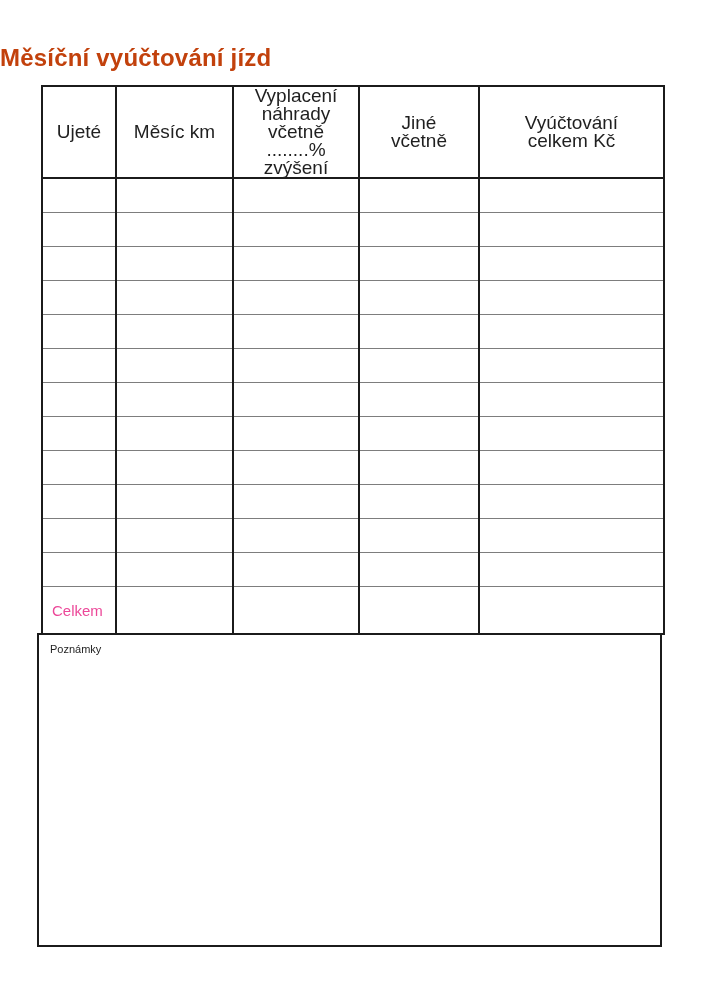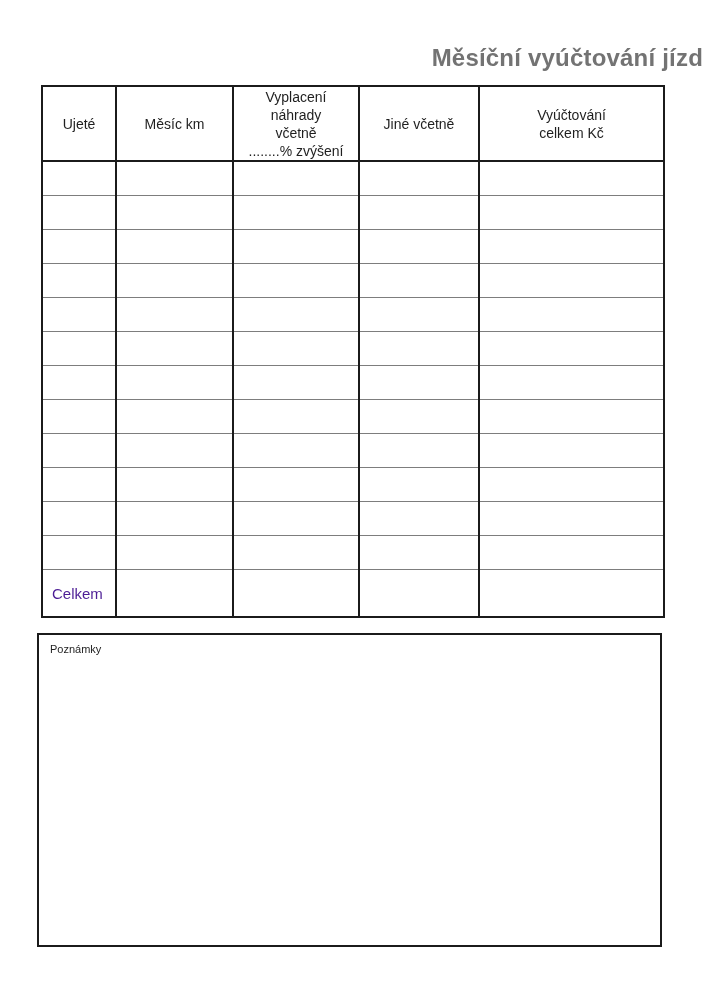--- a/index.html
+++ b/index.html
@@ -16,61 +16,61 @@
     position: relative;
     width: 703px;
     height: 1000px;
     background: #ffffff;
   }
   .doc-title {
     position: absolute;
     top: 44px;
     left: 0;
     width: 703px;
-    text-align: right;
+    text-align: left;
     font-size: 24px;
     font-weight: bold;
     letter-spacing: 0.2px;
-    color: #737373;
+    color: #c2410c;
   }
   table.expense-table {
     position: absolute;
     left: 41px;
     top: 85px;
     width: 622px;
     border-collapse: collapse;
     table-layout: fixed;
     border: 2px solid #1b1b1b;
   }
   table.expense-table th {
     height: 73px;
     border: 2px solid #1b1b1b;
     font-weight: normal;
-    font-size: 14px;
+    font-size: 19px;
     line-height: 18px;
     text-align: center;
     vertical-align: middle;
     white-space: pre-line;
     padding: 0 12px;
     color: #1f1f1f;
   }
   table.expense-table td {
     height: 33px;
     border-top: 1px solid #7d7d7d;
     border-bottom: 1px solid #7d7d7d;
     border-left: 2px solid #1b1b1b;
     border-right: 2px solid #1b1b1b;
     padding: 0;
   }
   table.expense-table tfoot td {
     height: 46px;
     font-size: 15px;
     vertical-align: middle;
     padding-left: 9px;
-    color: #4c1d95;
+    color: #ec4899;
   }
   .notes-box {
     position: absolute;
     left: 37px;
     top: 633px;
     width: 621px;
     height: 310px;
     border: 2px solid #1b1b1b;
     background: #ffffff;
   }

